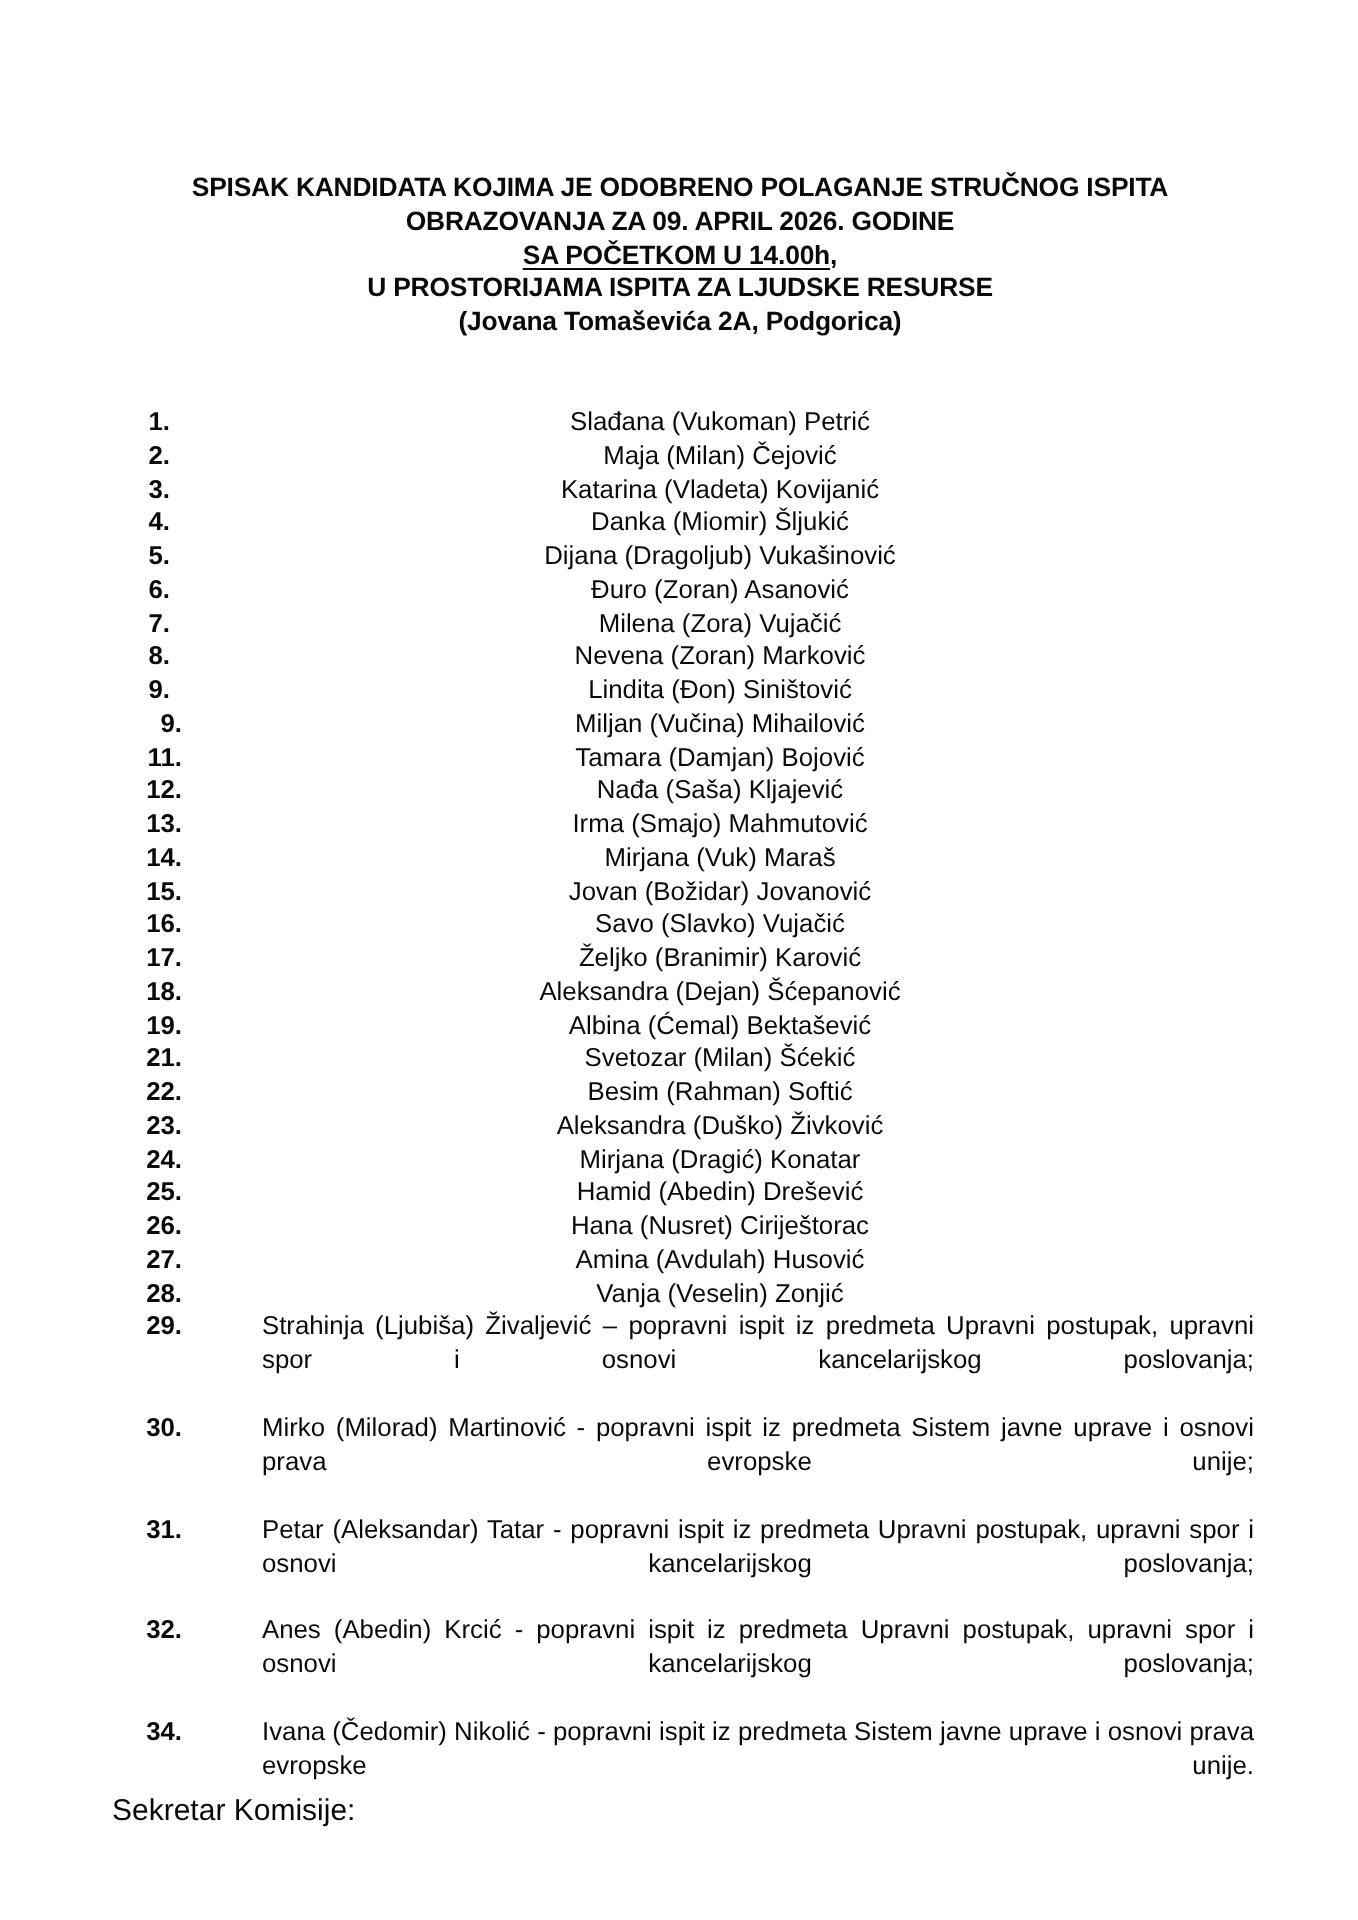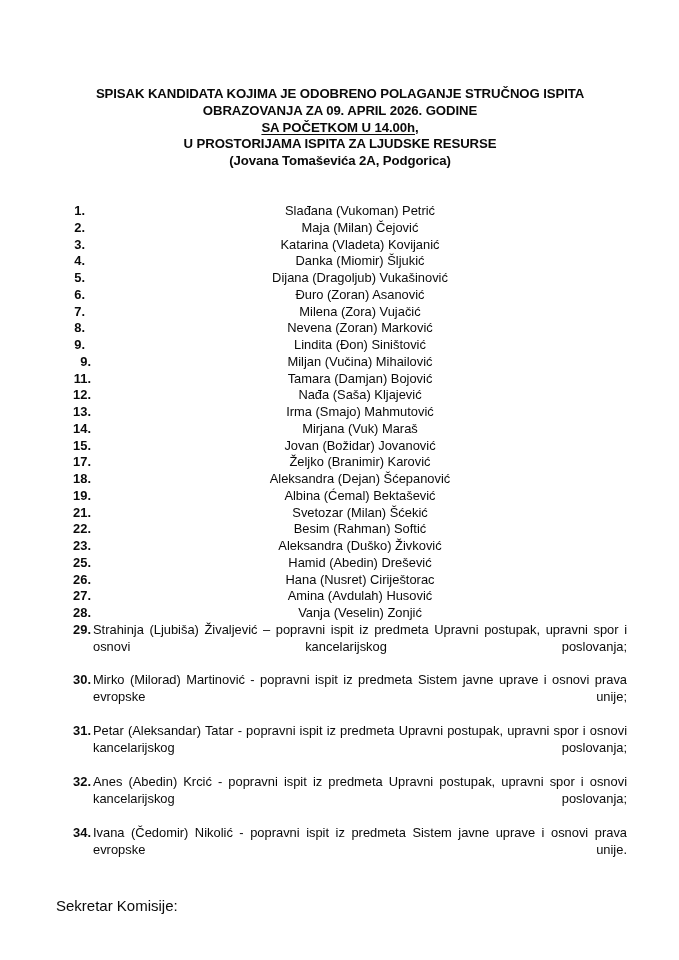--- a/index.html
+++ b/index.html
@@ -87,20 +87,21 @@
     text-justify: inter-word;
   }
   .item.wrapped .txt::after {
     content: "";
     display: inline-block;
     width: 100%;
   }
   .item.wrapped {
     
     line-height: 16.9px;
+    gap: 38px;
   }
 
   
   .footer-signature {
     position: absolute;
     left: 56px;
     top: 898px;
     font-size: 15px;
     font-weight: normal;
     line-height: 16px;
@@ -175,20 +176,24 @@
       </div>
       <div class="item">
         <span class="num">14.</span>
         <span class="txt">Mirjana (Vuk) Maraš</span>
       </div>
       <div class="item">
         <span class="num">15.</span>
         <span class="txt">Jovan (Božidar) Jovanović</span>
       </div>
       <div class="item">
+        <span class="num">16.</span>
+        <span class="txt">Savo (Slavko) Vujačić</span>
+      </div>
+      <div class="item">
         <span class="num">17.</span>
         <span class="txt">Željko (Branimir) Karović</span>
       </div>
       <div class="item">
         <span class="num">18.</span>
         <span class="txt">Aleksandra (Dejan) Šćepanović</span>
       </div>
       <div class="item">
         <span class="num">19.</span>
         <span class="txt">Albina (Ćemal) Bektašević</span>
@@ -199,20 +204,24 @@
       </div>
       <div class="item">
         <span class="num">22.</span>
         <span class="txt">Besim (Rahman) Softić</span>
       </div>
       <div class="item">
         <span class="num">23.</span>
         <span class="txt">Aleksandra (Duško) Živković</span>
       </div>
       <div class="item">
+        <span class="num">24.</span>
+        <span class="txt">Mirjana (Dragić) Konatar</span>
+      </div>
+      <div class="item">
         <span class="num">25.</span>
         <span class="txt">Hamid (Abedin) Drešević</span>
       </div>
       <div class="item">
         <span class="num">26.</span>
         <span class="txt">Hana (Nusret) Ciriještorac</span>
       </div>
       <div class="item">
         <span class="num">27.</span>
         <span class="txt">Amina (Avdulah) Husović</span>

